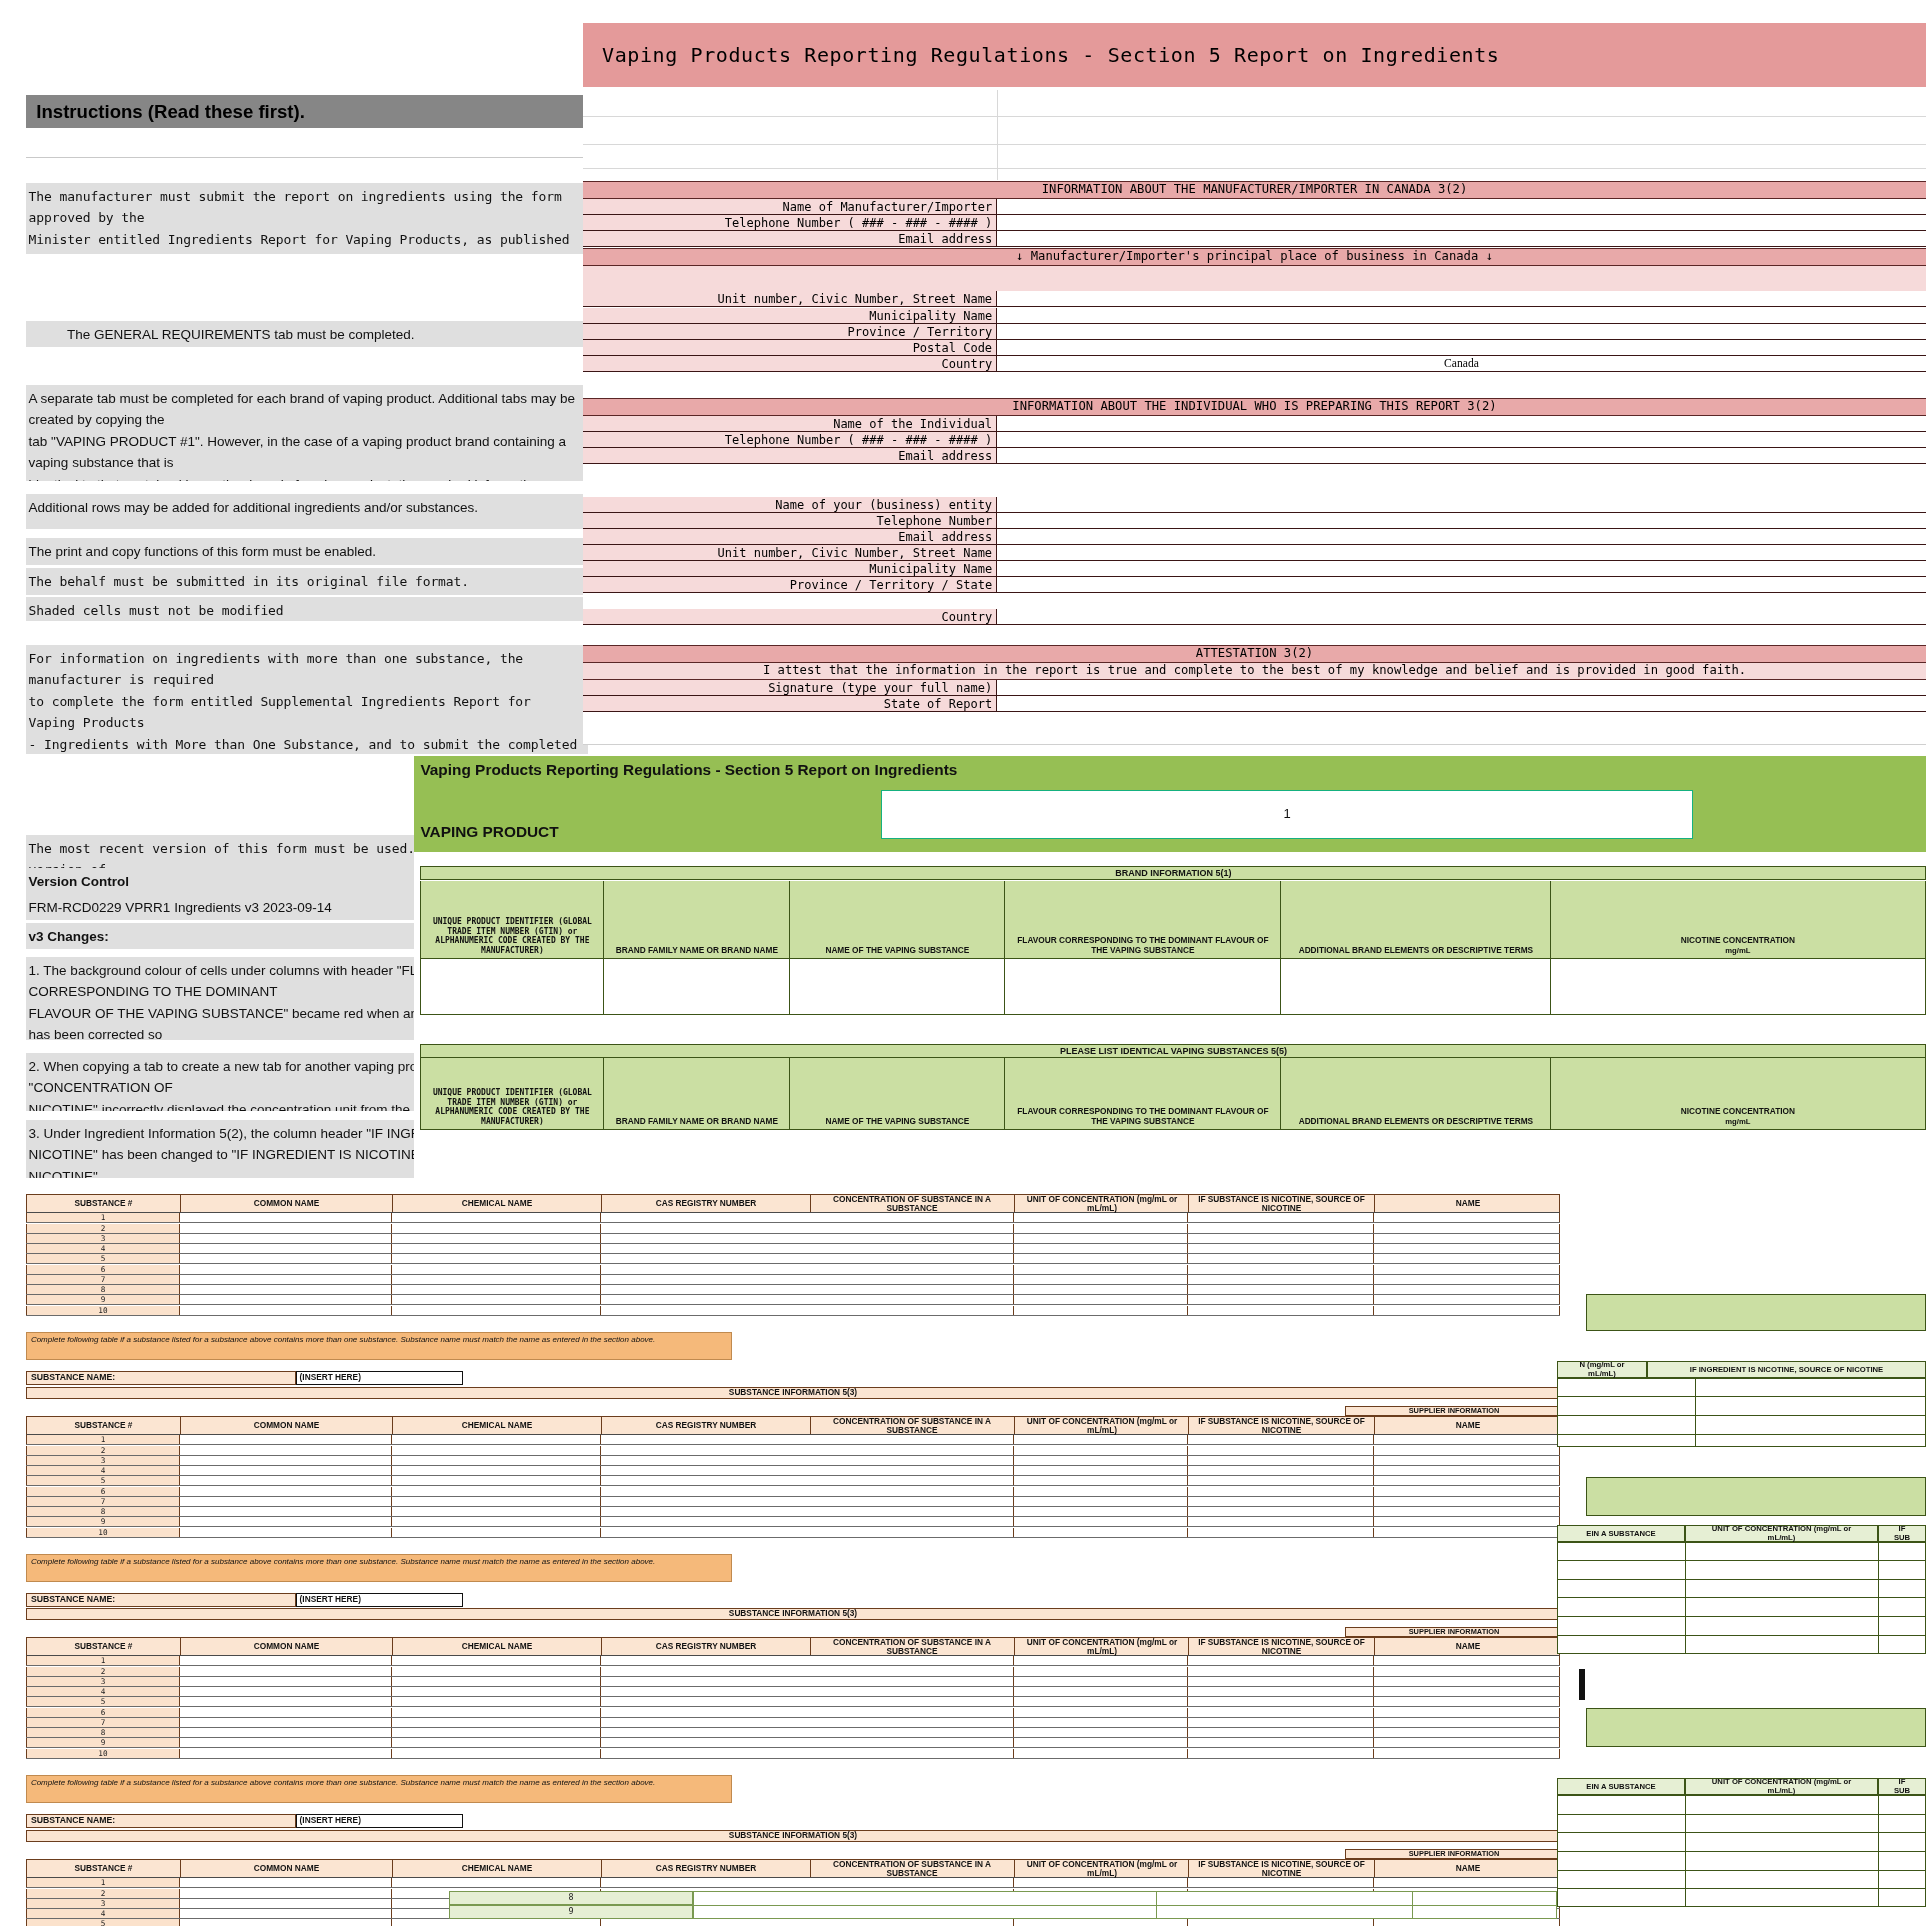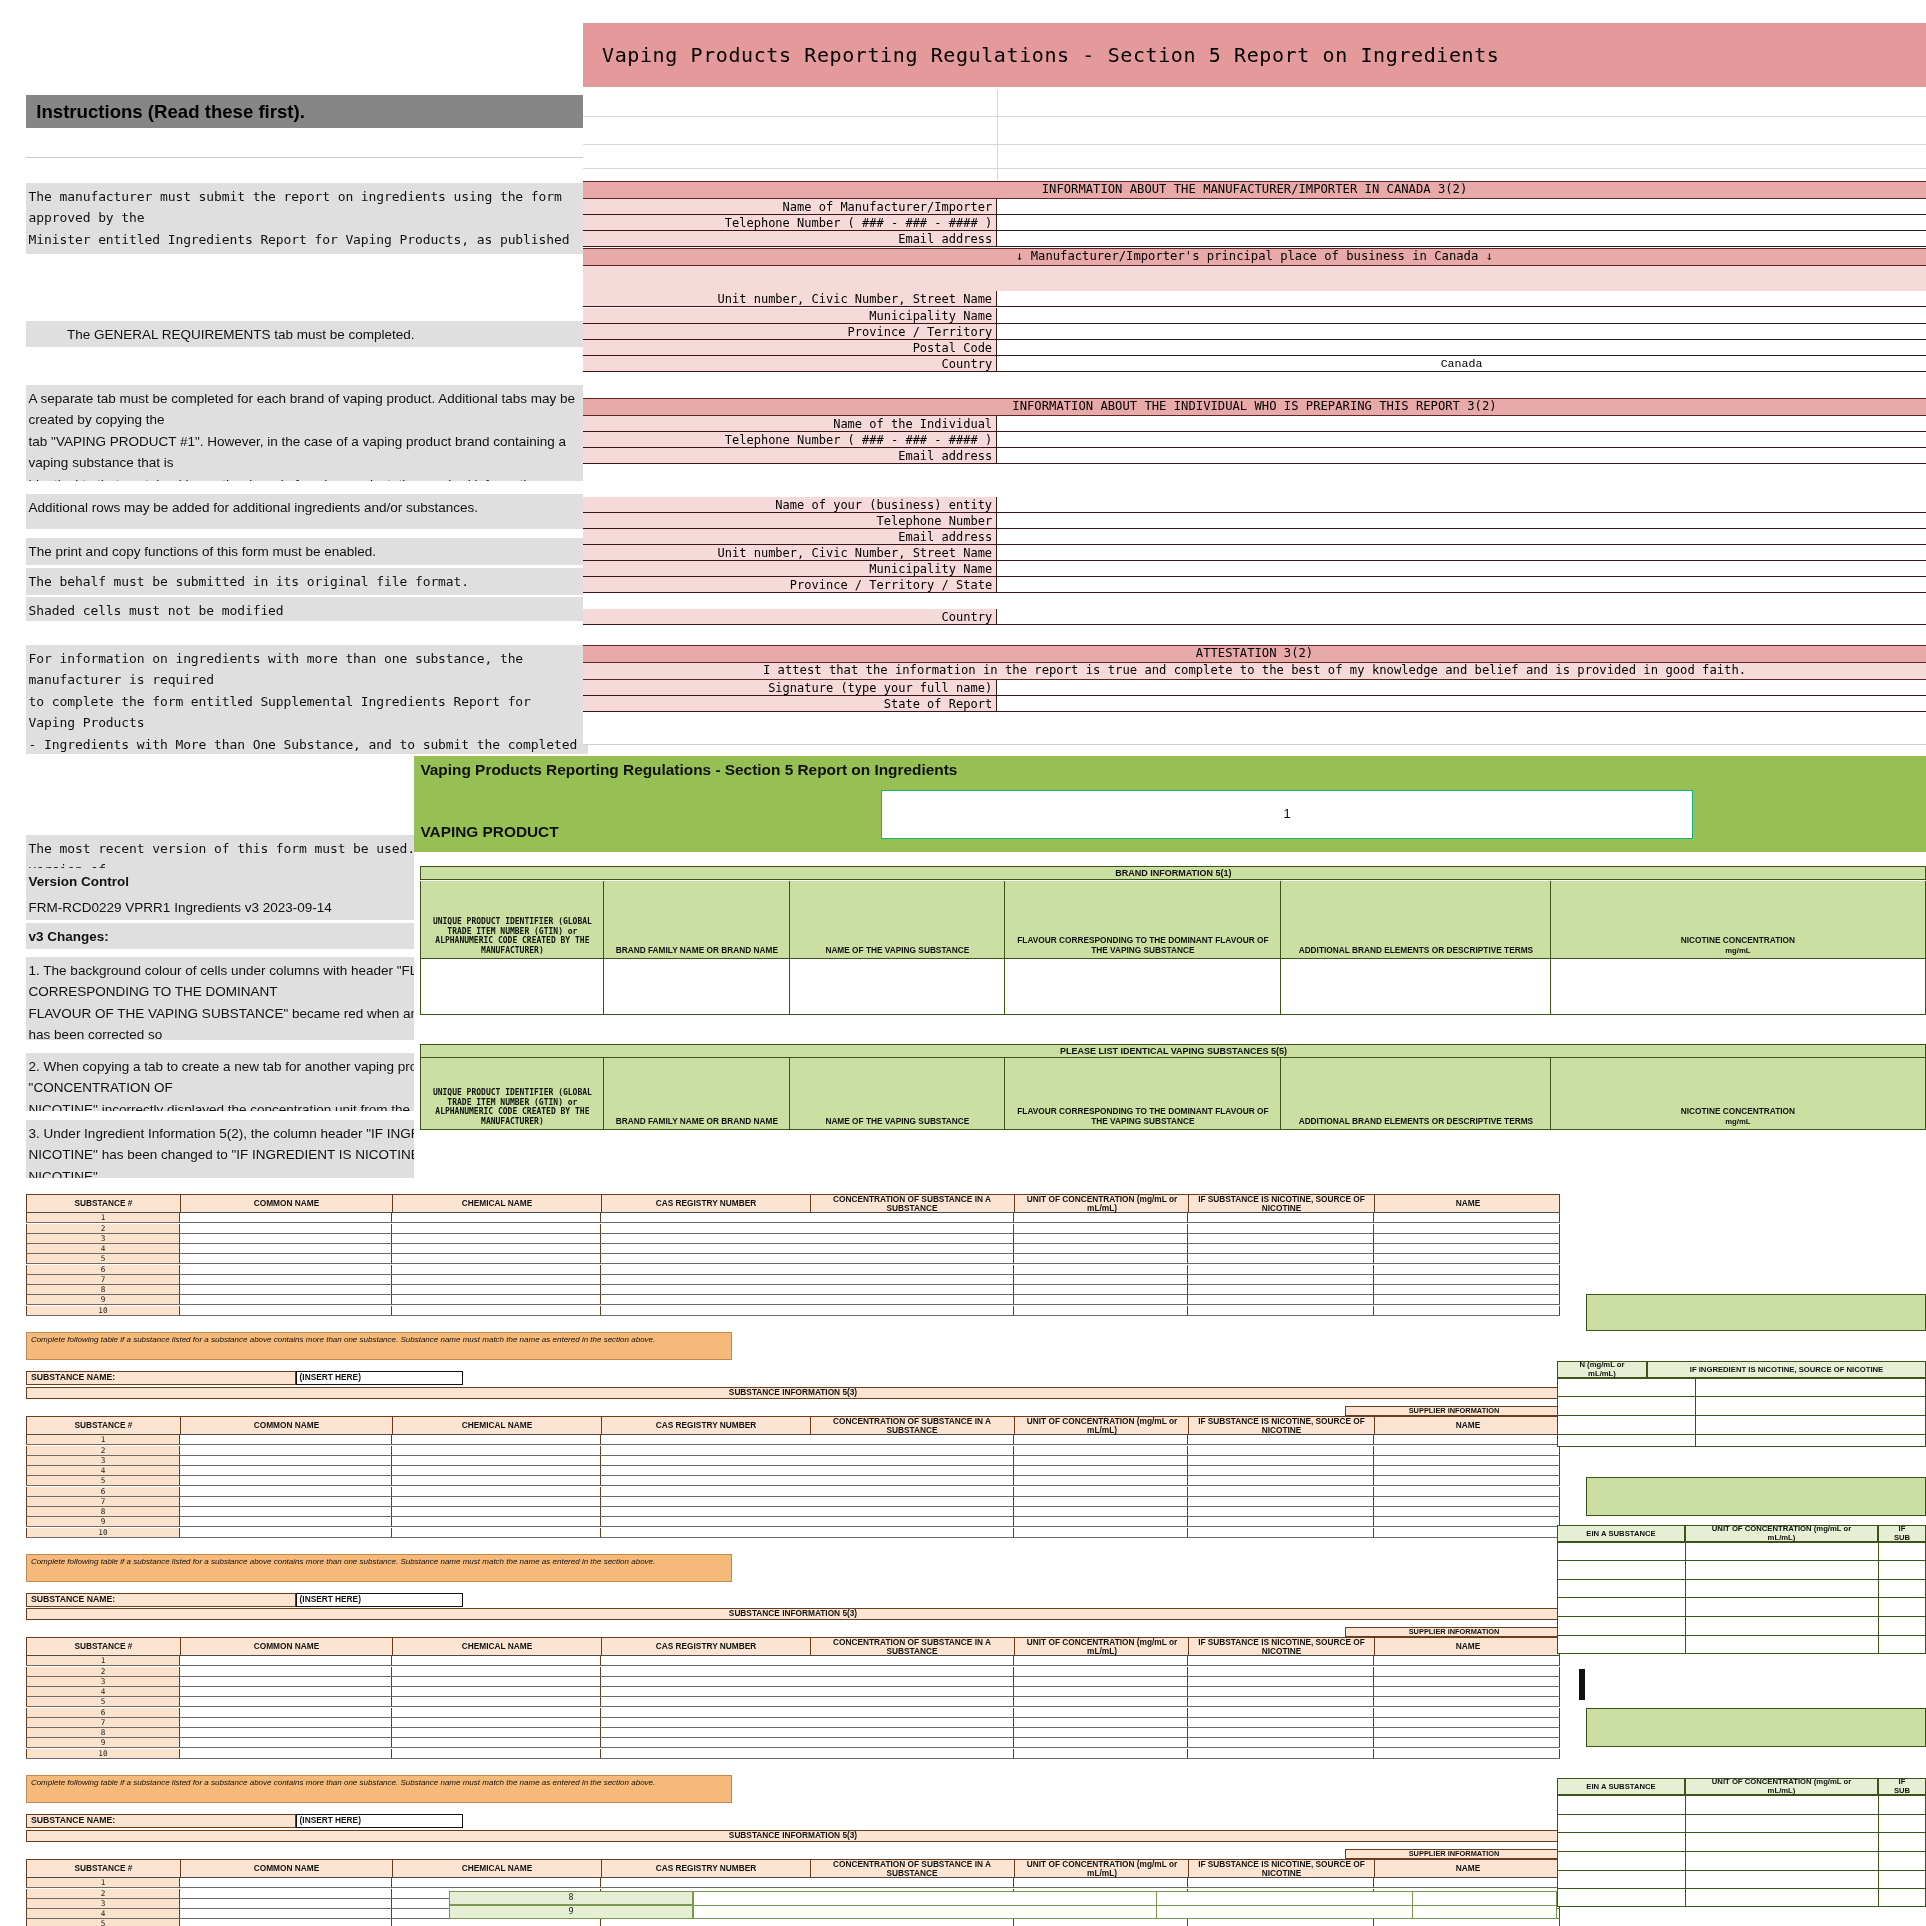--- a/index.html
+++ b/index.html
@@ -75,21 +75,21 @@
   }
   .pk-lab{
     position:absolute; left:0; width:414px; height:100%;
     background:#f6dada; border-right:0.6px solid #3a1515;
     font-family:"DejaVu Sans Mono", monospace; font-size:12px;
     text-align:right; padding-right:3.9px; line-height:16px;
     white-space:nowrap; overflow:hidden;
   }
   .pk-val{
     position:absolute; left:414px; width:929px; height:100%;
-    background:#ffffff; font-family:Liberation Mono, monospace;
+    background:#ffffff; font-family:Liberation Serif, serif;
     font-size:11.6px; text-align:center; line-height:16px;
   }
   .pk-spacer{ position:absolute; left:0; width:1343px; background:#f6dada; border-bottom:0.6px solid #3a1515;}
 
   
   #green-panel{
     position:absolute; left:414px; top:756px; width:1512px; height:462px;
     background:#ffffff; z-index:3;
   }
   #green-head{

